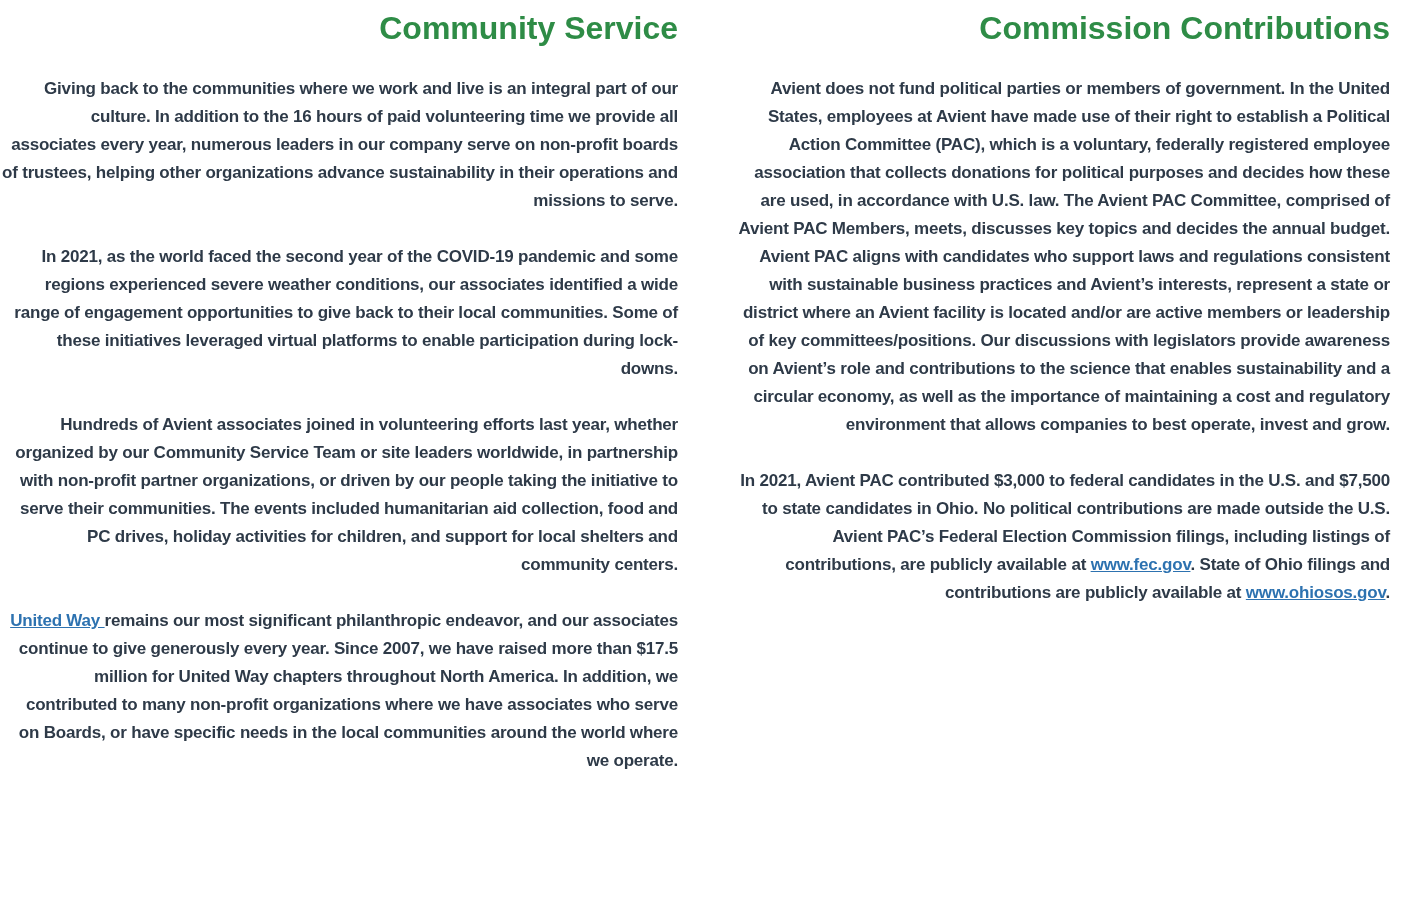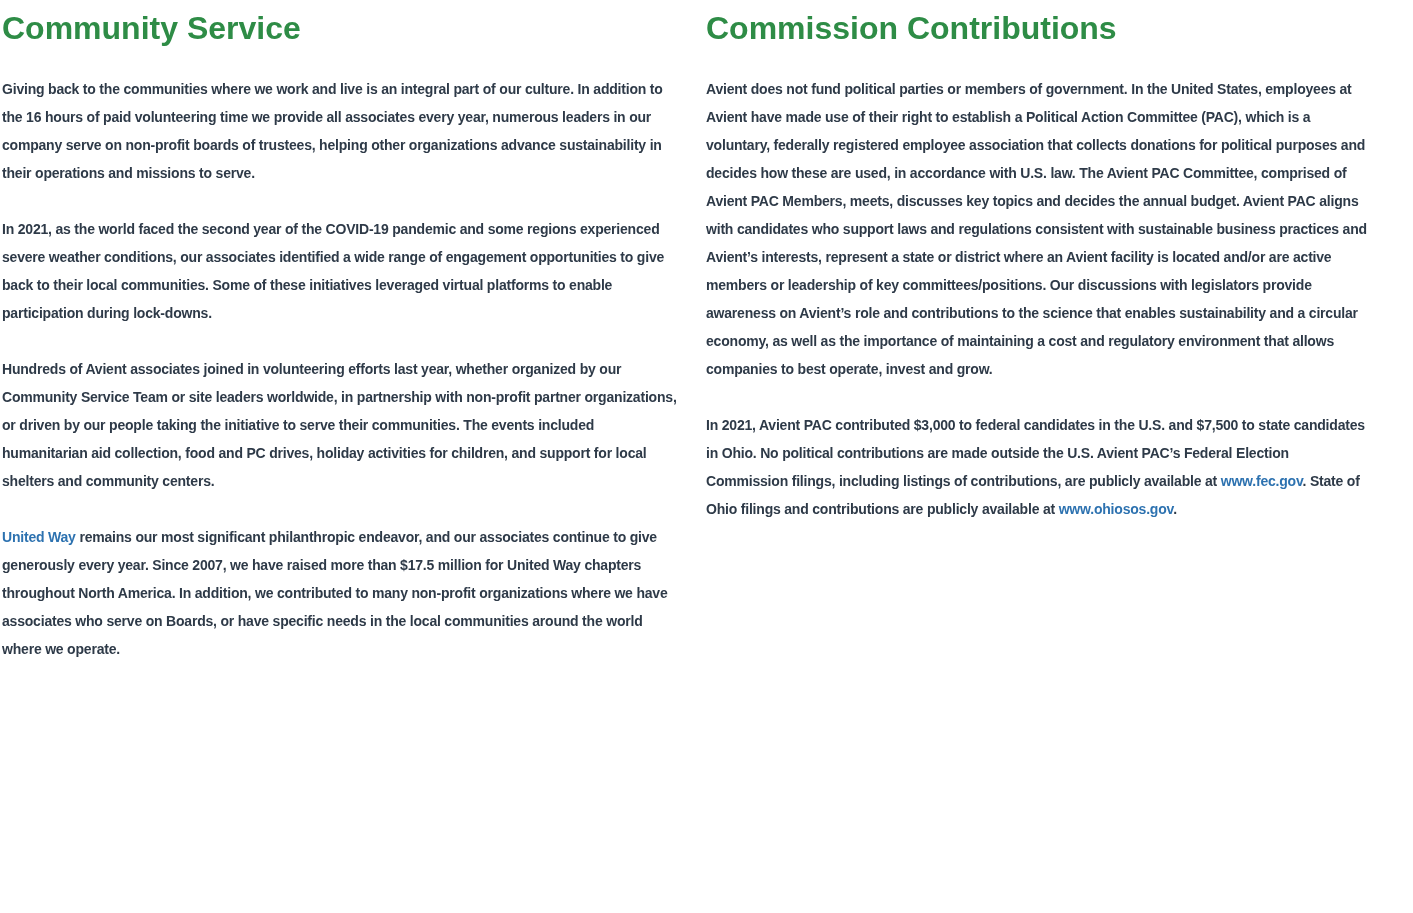--- a/index.html
+++ b/index.html
@@ -11,46 +11,48 @@
   html,body{margin:0;padding:0;background:var(--bg);}
   body{
     width:1413px;height:913px;
     font-family:"Liberation Sans",sans-serif;
     -webkit-font-smoothing:antialiased;
     overflow:hidden;
   }
   .page{
     display:grid;
     grid-template-columns:676px 664px;
-    column-gap:28px;
+    column-gap:48px;
     padding:8px 11px 0 2px;
     box-sizing:border-box;
+    text-align:right;
   }
   h1{
     color:var(--green);
     font-size:32px;
     line-height:40px;
     font-weight:600;
     letter-spacing:0;
     margin:0 0 27px 0;
   }
   h1.section-2{
     margin-top:14px;
     margin-bottom:31px;
   }
   p{
     color:var(--body);
-    font-size:14px;
+    font-size:17px;
     line-height:28px;
     font-weight:600;
     letter-spacing:-0.2px;
     margin:0 0 28px 0;
   }
   a.doc-link{
     color:var(--link);
+    text-decoration:underline;
     cursor:pointer;
   }
 </style>
 </head>
 <body>
 
 <main class="page">
 
   <section class="col col-left">
     <h1>Community Service</h1>

